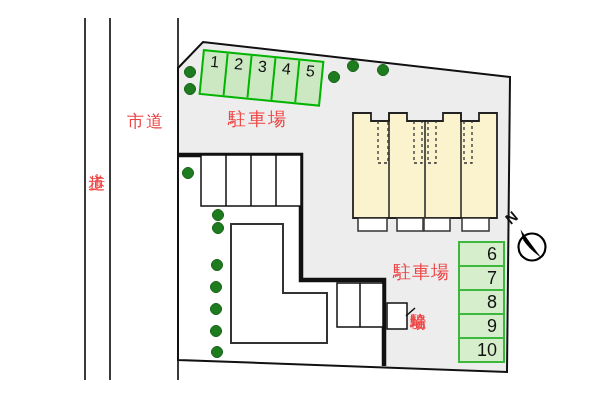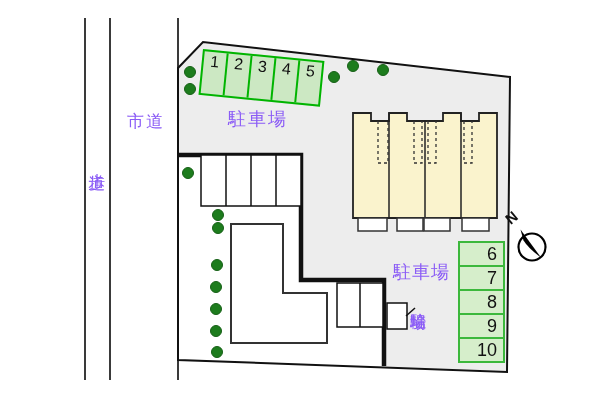--- a/index.html
+++ b/index.html
@@ -1,19 +1,19 @@
 <!DOCTYPE html>
 <html><head>
 <meta charset="utf-8">
 <style>
   html,body{margin:0;padding:0;background:#fff;}
   #plan{position:relative;width:600px;height:400px;background:#fff;overflow:hidden;
         font-family:"Liberation Sans","DejaVu Sans",sans-serif;color:#111;}
   #bg{position:absolute;left:0;top:0;}
-  .lbl{position:absolute;color:#8b5cf6;line-height:1.08;white-space:nowrap;}
+  .lbl{position:absolute;color:#ef4444;line-height:1.08;white-space:nowrap;}
   .v{writing-mode:vertical-rl;text-orientation:upright;letter-spacing:1px;}
   
   .row-top{position:absolute;left:203px;top:49px;width:122px;height:46px;
            transform:rotate(5.6deg);transform-origin:0 0;display:flex;
            border:2px solid #00b400;background:#cce8c3;box-sizing:border-box;}
   .row-top .cell{flex:1;border-right:2px solid #00b400;text-align:center;
                  font-size:16px;padding-top:1px;box-sizing:border-box;}
   .row-top .cell:last-child{border-right:none;}
   
   .col-right{position:absolute;left:458px;top:241px;width:47px;height:122px;

